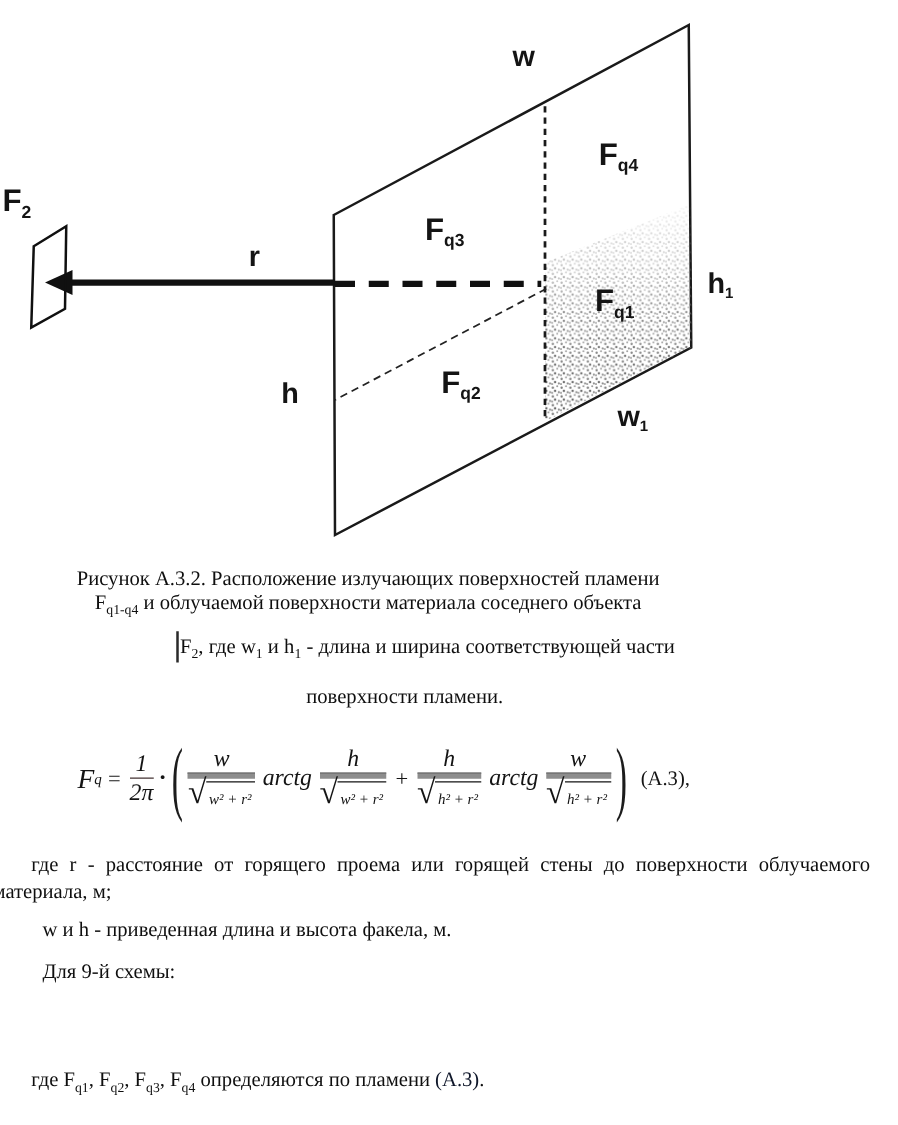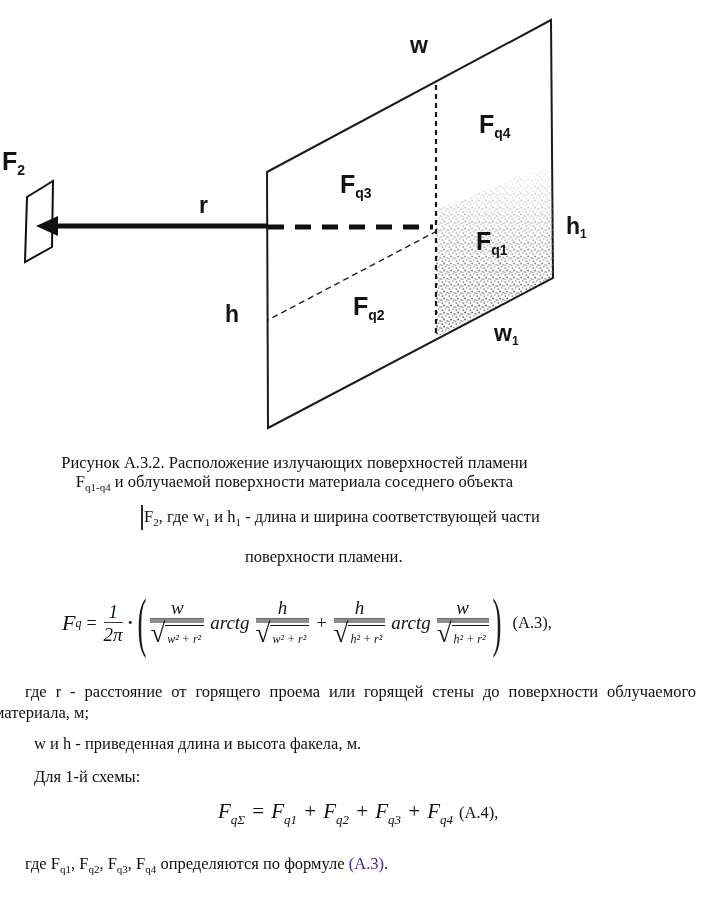--- a/index.html
+++ b/index.html
@@ -25,21 +25,21 @@
   #caption { left: 0; top: 454px; width: 589px; text-align: center; line-height: 18.5px; white-space: normal; }
   #note-l1 { left: 144px; top: 506px; }
   #note-l2 { left: 245px; top: 546px; }
   #cursor-bar { position: absolute; left: 141px; top: 505px; width: 2px; height: 25px; background: #2a2a2a; }
   #para-coeff { left: 36px; top: 557px; }
   #para-r-l1 { left: 25px; top: 681px; width: 671px; white-space: normal; text-align: justify; text-align-last: justify; }
   #para-r-l2 { left: -6px; top: 702px; }
   #para-wh { left: 34px; top: 733px; }
   #para-scheme { left: 34px; top: 766px; }
   #para-last { left: 25px; top: 853px; }
-  a.doclink { color: #4c1d95; text-decoration: none; cursor: pointer; margin-top: 24px; }
+  a.doclink { color: #0f172a; text-decoration: none; cursor: pointer; margin-top: 24px; }
   
   #formula-a3 {
     position: absolute; left: 62px; top: 586px; height: 74px;
     display: flex; align-items: center; font-style: italic; font-size: 19px;
     color: #141414; white-space: nowrap;
   }
   #formula-a3 .lhs { font-size: 22px; }
   #formula-a3 .lhs-sub { font-size: 12px; font-style: italic; vertical-align: -6px; }
   #formula-a3 .op { margin: 0 5px; font-style: normal; font-size: 18px; }
   #formula-a3 .cdot { margin: 0 3px; font-weight: bold; }
@@ -174,21 +174,18 @@
     </span>
     <span class="paren">)</span>
     <span class="eqtag">(А.3),</span>
   </div>
 
   <div id="para-r-l1" class="tblock"><span>где r - расстояние от горящего проема или горящей стены до поверхности облучаемого</span></div>
   <div id="para-r-l2" class="tblock"><span>материала, м;</span></div>
 
   <div id="para-wh" class="tblock"><span>w и h - приведенная длина и высота факела, м.</span></div>
 
-  <div id="para-scheme" class="tblock"><span>Для 1-й схемы:</span></div>
+  <div id="para-scheme" class="tblock"><span>Для 9-й схемы:</span></div>
 
-  <div id="formula-a4">
-    <span>F</span><sub>qΣ</sub><span class="op">=</span><span>F</span><sub>q1</sub><span class="op">+</span><span>F</span><sub>q2</sub><span class="op">+</span><span>F</span><sub>q3</sub><span class="op">+</span><span>F</span><sub>q4</sub><span class="eqtag">(А.4),</span>
-  </div>
 
-  <div id="para-last" class="tblock"><span>где F</span><sub>q1</sub><span>, F</span><sub>q2</sub><span>, F</span><sub>q3</sub><span>, F</span><sub>q4</sub><span> определяются по формуле </span><a class="doclink">(А.3)</a><span>.</span></div>
+  <div id="para-last" class="tblock"><span>где F</span><sub>q1</sub><span>, F</span><sub>q2</sub><span>, F</span><sub>q3</sub><span>, F</span><sub>q4</sub><span> определяются по пламени </span><a class="doclink">(А.3)</a><span>.</span></div>
 
 </div>
 
 </body></html>

